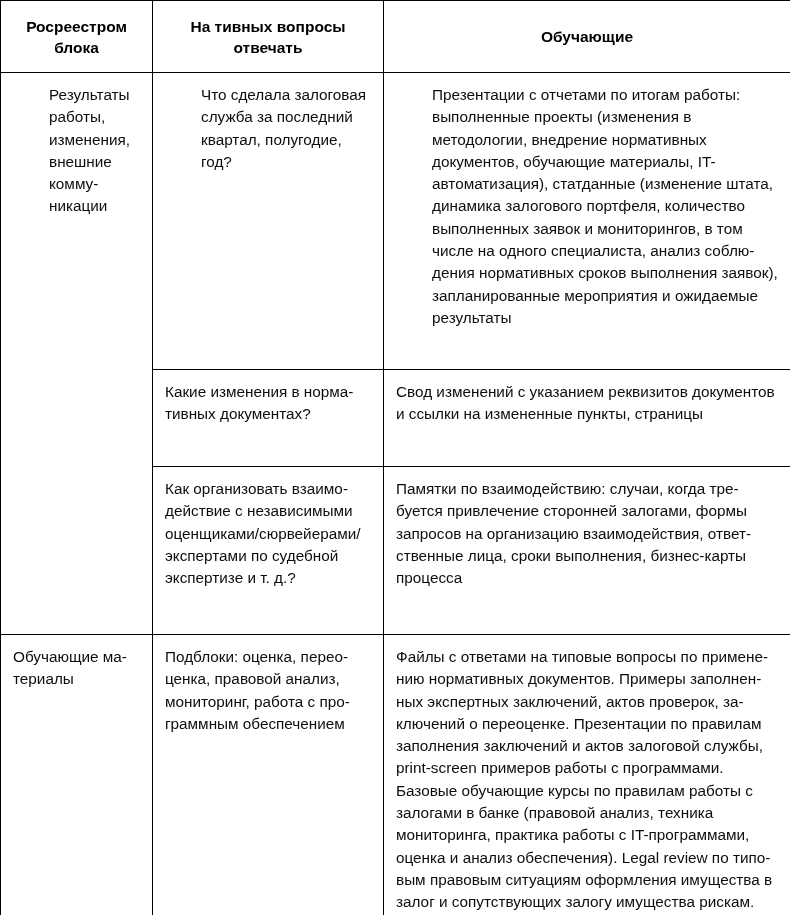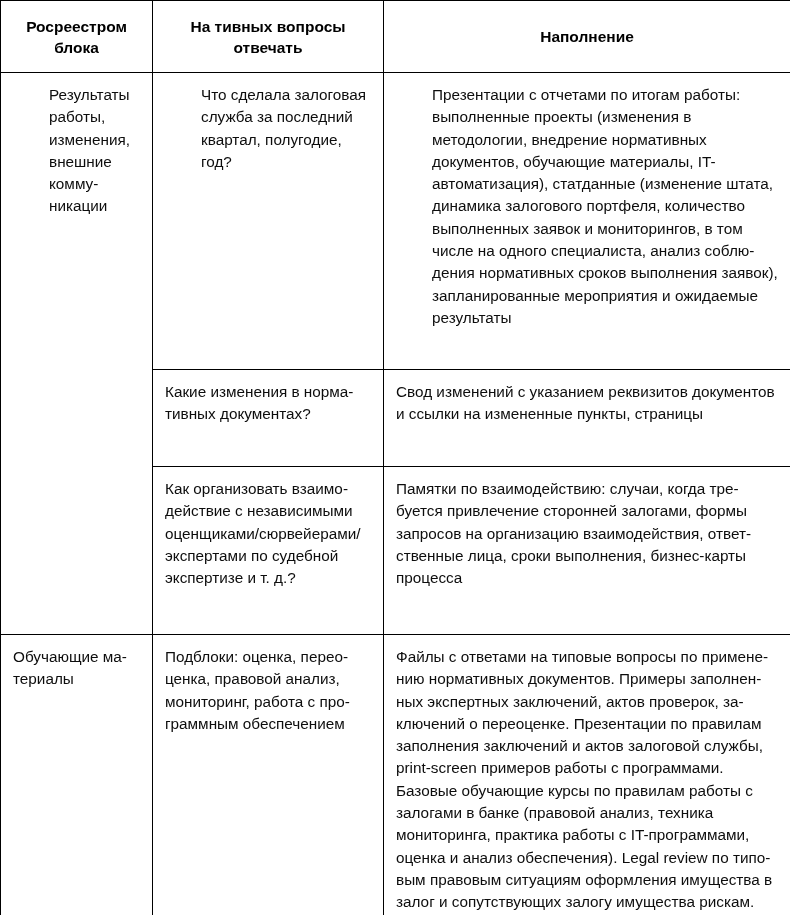--- a/index.html
+++ b/index.html
@@ -57,21 +57,21 @@
 <table class="ref-table">
   <colgroup>
     <col class="c1">
     <col class="c2">
     <col class="c3">
   </colgroup>
   <thead>
     <tr>
       <th>Росреестром блока</th>
       <th>На тивных вопросы отвечать</th>
-      <th>Наполнение</th>
+      <th>Обучающие</th>
     </tr>
   </thead>
   <tbody>
     <tr class="r1">
       <td rowspan="3">Результаты рабо­ты, изменения, внешние комму­никации</td>
       <td>Что сделала залоговая служба за последний квар­тал, полугодие, год?</td>
       <td>Презентации с отчетами по итогам работы: выполненные проекты (изменения в методологии, внедрение нормативных документов, обучающие материалы, IT-автоматизация), статданные (изменение штата, динамика залогового портфеля, количество выполненных заявок и мониторингов, в том числе на одного специалиста, анализ соблю­дения нормативных сроков выполнения заявок), запланированные мероприятия и ожидаемые результаты</td>
     </tr>
     <tr class="r2">
       <td>Какие изменения в норма­тивных документах?</td>

